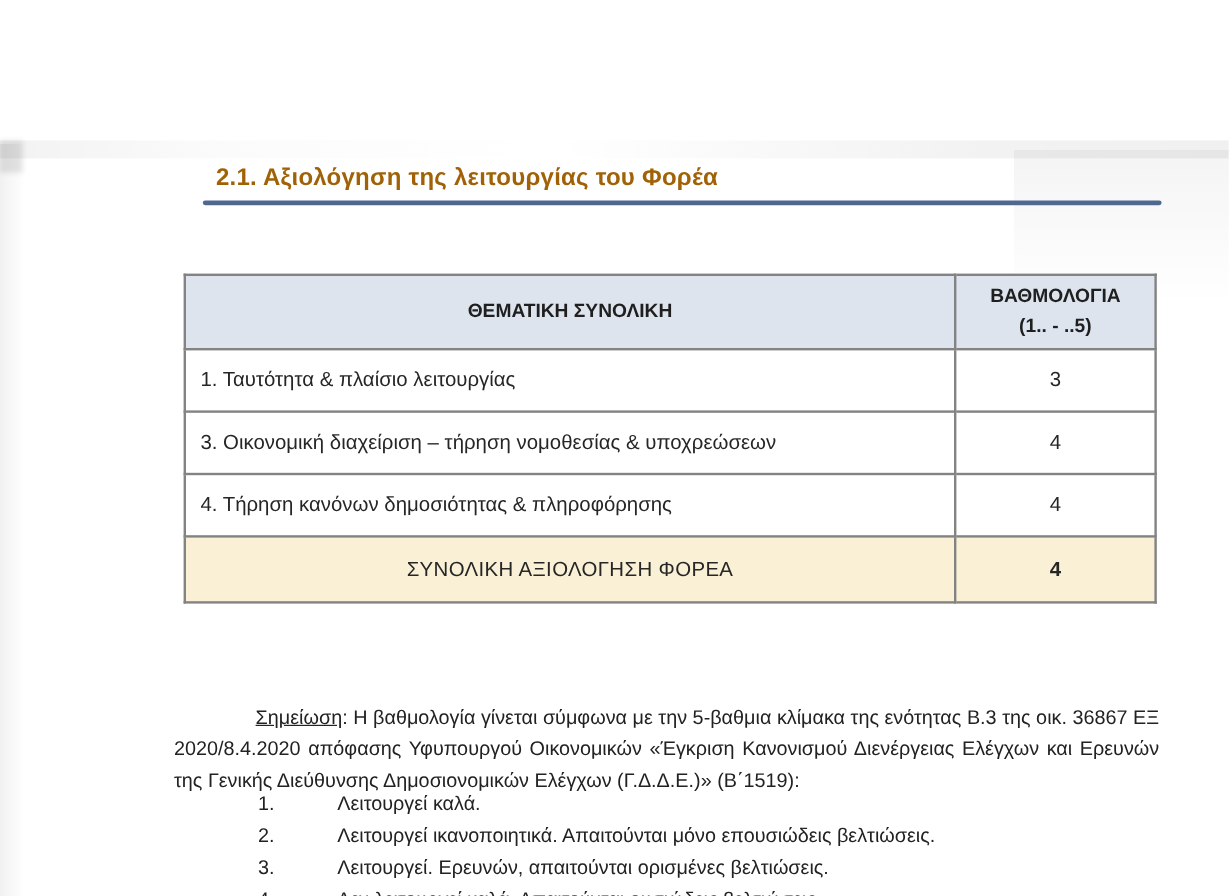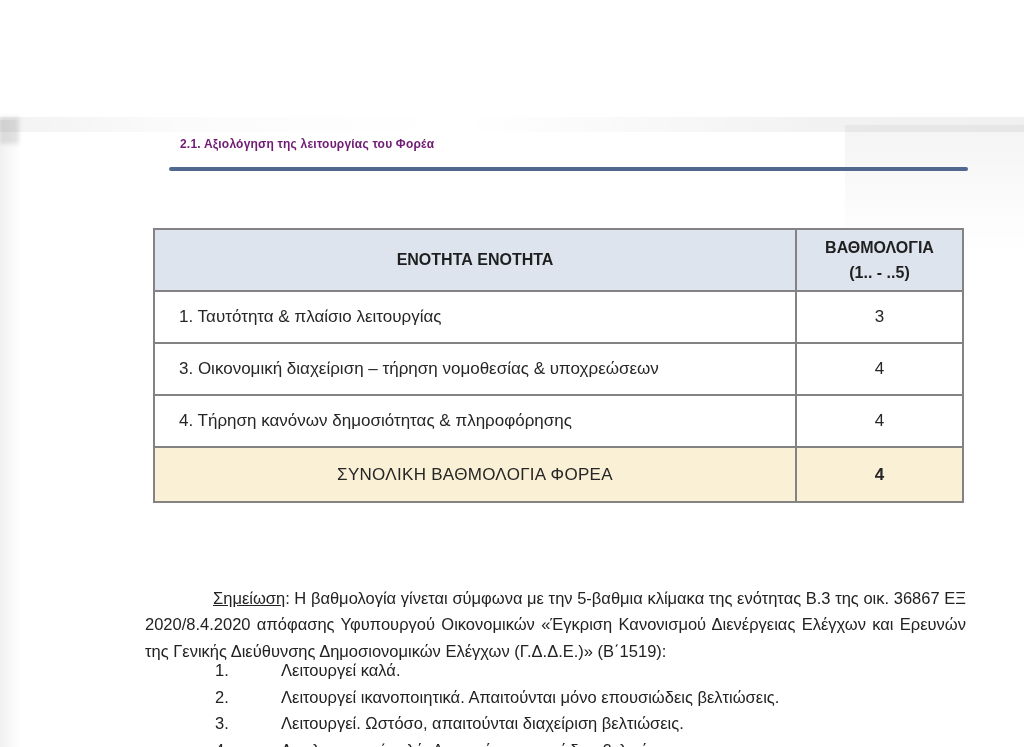--- a/index.html
+++ b/index.html
@@ -41,23 +41,23 @@
     position: absolute;
     left: 845px; top: 125px;
     width: 179px; height: 130px;
     background: linear-gradient(180deg, rgba(0,0,0,0.045), rgba(0,0,0,0.0));
   }
 
   
   .heading {
     position: absolute;
     left: 180px; top: 137px;
-    font-size: 12px;
+    font-size: 20px;
     font-weight: 700;
-    color: #701a75;
+    color: #a16207;
     letter-spacing: 0.2px;
   }
   .heading-underline {
     position: absolute;
     left: 169px; top: 167px;
     width: 799px; height: 4px;
     background: #50688f;
     border-radius: 2px;
   }
 
@@ -86,21 +86,21 @@
     height: 60px;
     text-align: center;
     vertical-align: middle;
     font-weight: 700;
     font-size: 16px;
     color: #1f1f1f;
   }
   tr.hdr .score-hdr { line-height: 25px; }
 
   tr.item td { height: 50px; vertical-align: middle; }
-  tr.item td.lbl { padding-left: 24px; text-align: left; }
+  tr.item td.lbl { padding-left: 12px; text-align: left; }
   tr.item td.scr { text-align: center; }
 
   tr.total td {
     background: #faf0d5;
     height: 53px;
     vertical-align: middle;
   }
   tr.total td.lbl { text-align: center; letter-spacing: 0.3px; }
   tr.total td.scr { text-align: center; font-weight: 700; }
 
@@ -144,57 +144,57 @@
 <div class="heading">2.1. Αξιολόγηση της λειτουργίας του Φορέα</div>
 <div class="heading-underline"></div>
 
 <table class="eval">
   <colgroup>
       <col class="c1">
       <col class="c2">
     </colgroup>
   <tbody>
       <tr class="hdr">
-    <td>ΕΝΟΤΗΤΑ ΕΝΟΤΗΤΑ</td>
+    <td>ΘΕΜΑΤΙΚΗ ΣΥΝΟΛΙΚΗ</td>
     <td class="score-hdr">
       <div>ΒΑΘΜΟΛΟΓΙΑ</div>
       <div>(1.. - ..5)</div>
     </td>
   </tr>
   <tr class="item">
     <td class="lbl">1. Ταυτότητα &amp; πλαίσιο λειτουργίας</td>
     <td class="scr">3</td>
   </tr>
   <tr class="item">
     <td class="lbl">3. Οικονομική διαχείριση – τήρηση νομοθεσίας &amp; υποχρεώσεων</td>
     <td class="scr">4</td>
   </tr>
   <tr class="item">
     <td class="lbl">4. Τήρηση κανόνων δημοσιότητας &amp; πληροφόρησης</td>
     <td class="scr">4</td>
   </tr>
   <tr class="total">
-    <td class="lbl">ΣΥΝΟΛΙΚΗ ΒΑΘΜΟΛΟΓΙΑ ΦΟΡΕΑ</td>
+    <td class="lbl">ΣΥΝΟΛΙΚΗ ΑΞΙΟΛΟΓΗΣΗ ΦΟΡΕΑ</td>
     <td class="scr">4</td>
   </tr>
 </tbody>
   </table>
 
 <p class="note"><span class="note-label">Σημείωση</span><span>: Η βαθμολογία γίνεται σύμφωνα με την 5-βαθμια κλίμακα της ενότητας Β.3 της οικ. 36867 ΕΞ 2020/8.4.2020 απόφασης Υφυπουργού Οικονομικών «Έγκριση Κανονισμού Διενέργειας Ελέγχων και Ερευνών της Γενικής Διεύθυνσης Δημοσιονομικών Ελέγχων (Γ.Δ.Δ.Ε.)» (Β΄1519):</span></p>
 
 <div class="scale-list">
   <div class="scale-item">
     <span class="num">1.</span>
     <span class="txt">Λειτουργεί καλά.</span>
   </div>
   <div class="scale-item">
     <span class="num">2.</span>
     <span class="txt">Λειτουργεί ικανοποιητικά. Απαιτούνται μόνο επουσιώδεις βελτιώσεις.</span>
   </div>
   <div class="scale-item">
     <span class="num">3.</span>
-    <span class="txt">Λειτουργεί. Ωστόσο, απαιτούνται διαχείριση βελτιώσεις.</span>
+    <span class="txt">Λειτουργεί. Ερευνών, απαιτούνται ορισμένες βελτιώσεις.</span>
   </div>
   <div class="scale-item">
     <span class="num">4.</span>
     <span class="txt">Δεν λειτουργεί καλά. Απαιτούνται ουσιώδεις βελτιώσεις.</span>
   </div>
 </div>
 
 </body></html>

